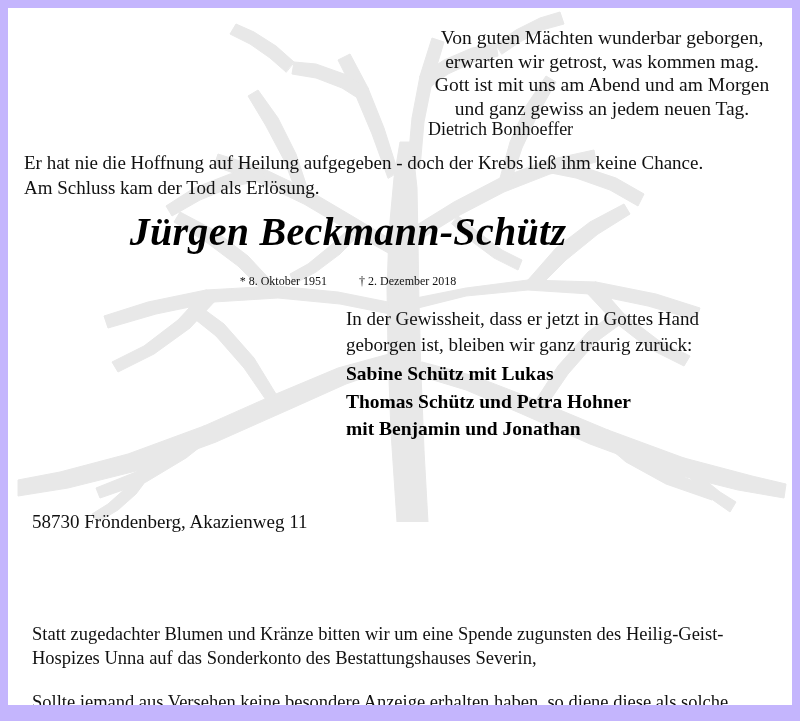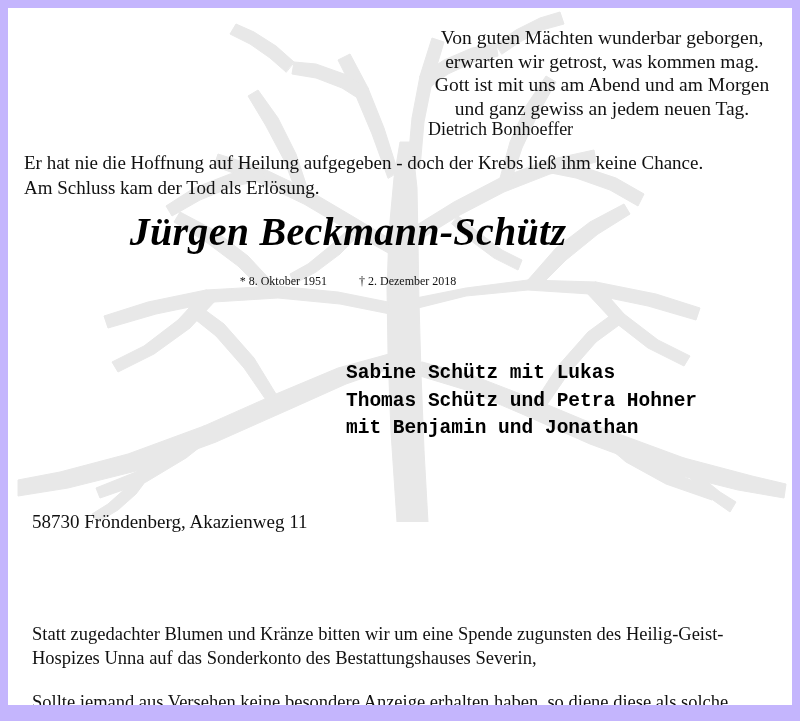--- a/index.html
+++ b/index.html
@@ -112,21 +112,21 @@
     top: 298px;
     width: 430px;
     font-size: 19px;
     line-height: 26px;
     color: #111;
   }
   .family-names {
     left: 338px;
     top: 352px;
     width: 430px;
-    font-family: Liberation Mono, monospace;
+    font-family: Liberation Serif, serif;
     font-weight: bold;
     font-size: 19.5px;
     line-height: 27.5px;
     color: #000;
   }
 
   
   .address {
     left: 24px;
     top: 470px;
@@ -225,20 +225,24 @@
 
       <div class="abs name">Jürgen Beckmann-Schütz</div>
       <div class="abs dates">
         <span>*</span>
         <span>8. Oktober 1951</span>
         <span class="sep"></span>
         <span>†</span>
         <span>2. Dezember 2018</span>
       </div>
 
+      <div class="abs family-intro">
+        <div>In der Gewissheit, dass er jetzt in Gottes Hand</div>
+        <div>geborgen ist, bleiben wir ganz traurig zurück:</div>
+      </div>
       <div class="abs family-names">
         <div>Sabine Schütz mit Lukas</div>
         <div>Thomas Schütz und Petra Hohner</div>
         <div>mit Benjamin und Jonathan</div>
       </div>
 
       <div class="abs address">58730 Fröndenberg, Akazienweg 11</div>
 
 
 

